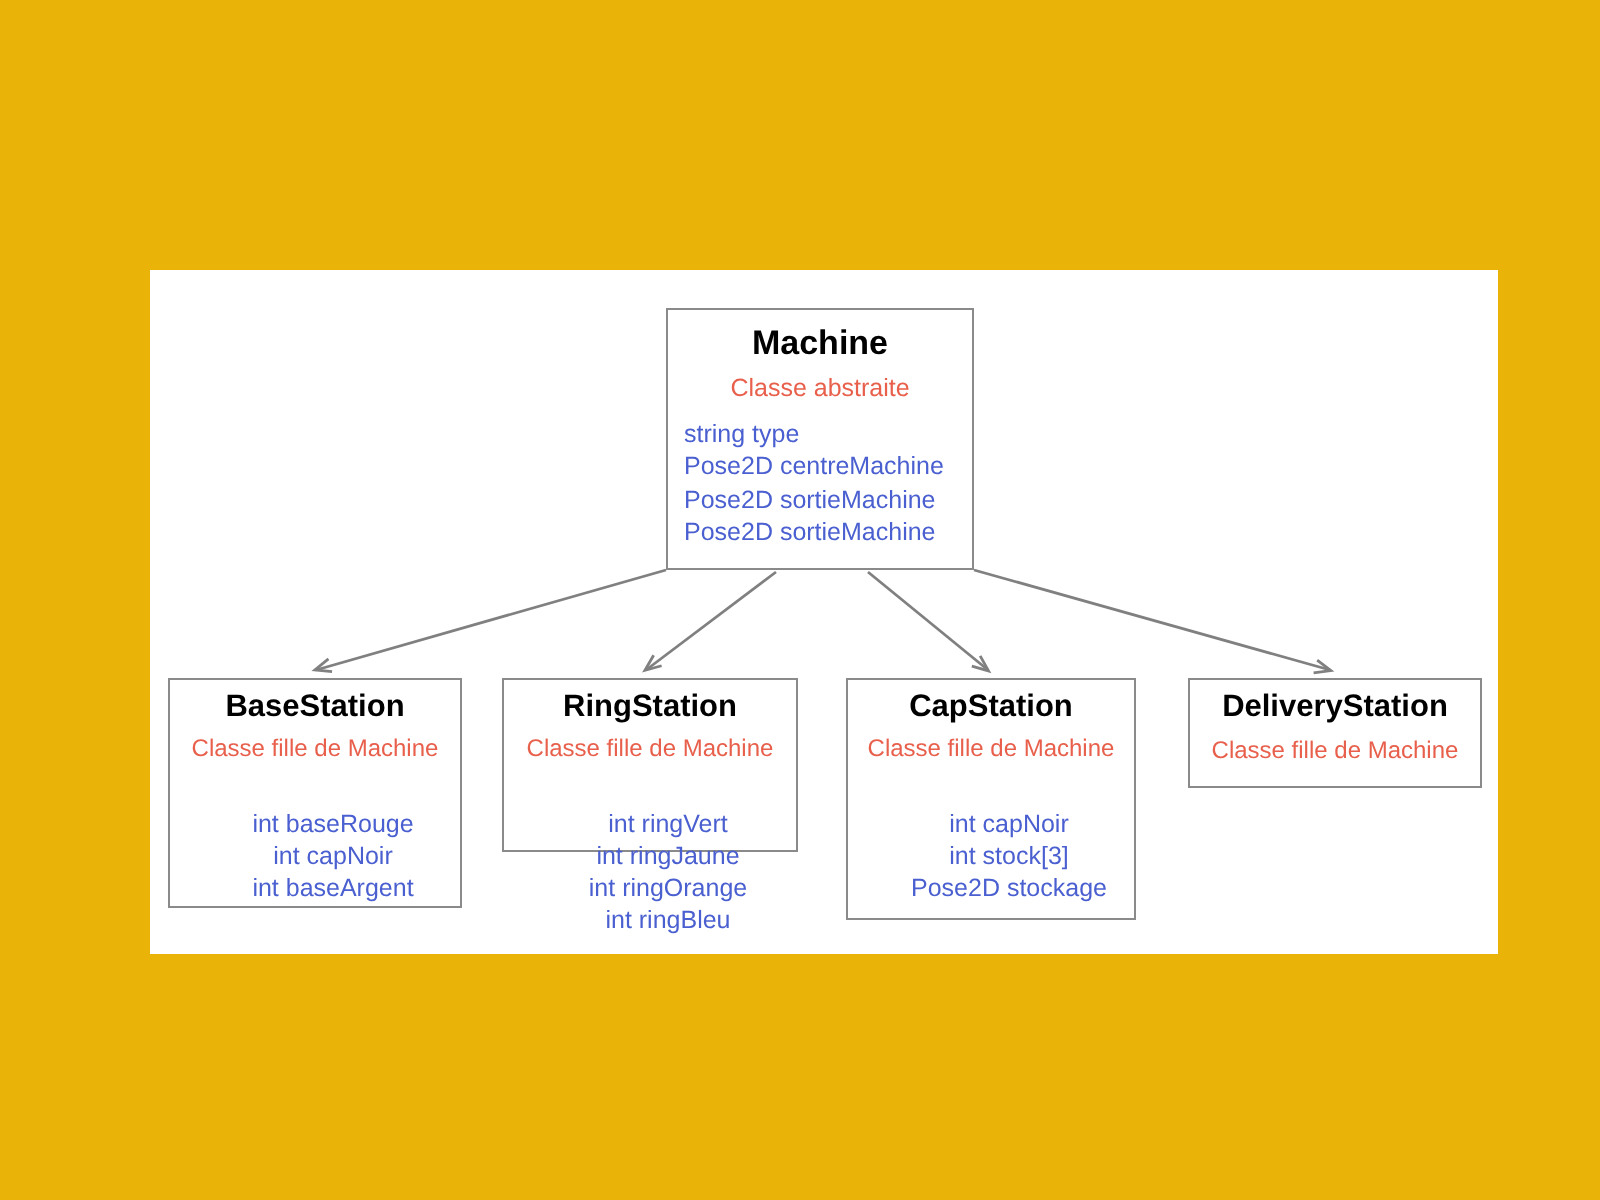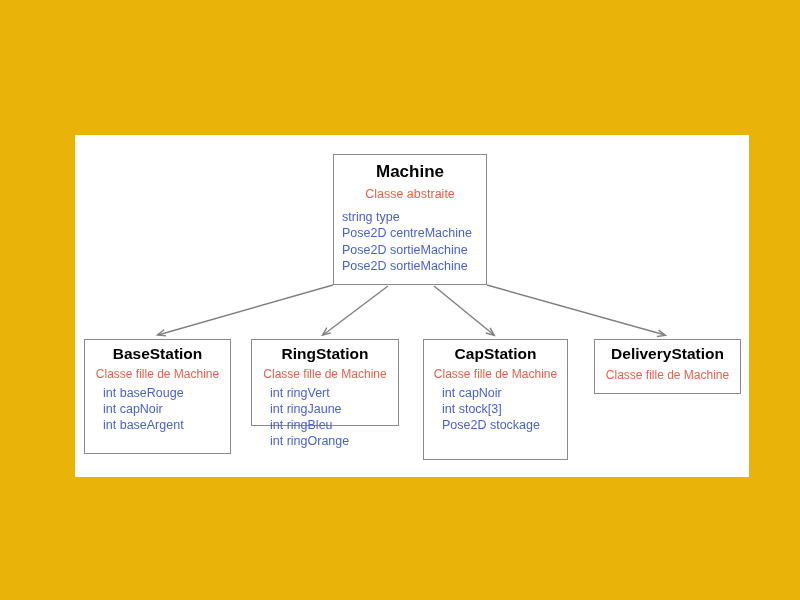--- a/index.html
+++ b/index.html
@@ -72,21 +72,21 @@
     height: 131px;
     padding-top: 7px;
   }
   #box-machine .cls-title    { font-size: 17px; }
   #box-machine .cls-subtitle { font-size: 12.5px; margin-top: 5px; }
   #box-machine .cls-attrs    { font-size: 12.5px; margin-top: 7px; padding-left: 8px; }
 
   
   .child .cls-title    { font-size: 15.5px; }
   .child .cls-subtitle { font-size: 12px; margin-top: 4px; }
-  .child .cls-attrs    { font-size: 12.5px; margin-top: 3px; padding-left: 18px; }
+  .child .cls-attrs    { font-size: 12.5px; margin-top: 22px; padding-left: 18px; text-align: center; }
 
   #box-base     { left: 9px;   top: 204px; width: 147px; height: 115px; }
   #box-ring     { left: 176px; top: 204px; width: 148px; height: 87px; }
   #box-cap      { left: 348px; top: 204px; width: 145px; height: 121px; }
   #box-delivery { left: 519px; top: 204px; width: 147px; height: 55px; }
 
   #box-delivery .cls-subtitle { margin-top: 5px; }
 </style>
 </head>
 <body>
@@ -128,22 +128,22 @@
         <div>int baseArgent</div>
       </div>
     </div>
 
     <div class="class-box child" id="box-ring">
       <div class="cls-title">RingStation</div>
       <div class="cls-subtitle">Classe fille de Machine</div>
       <div class="cls-attrs">
         <div>int ringVert</div>
         <div>int ringJaune</div>
+        <div>int ringOrange</div>
         <div>int ringBleu</div>
-        <div>int ringOrange</div>
       </div>
     </div>
 
     <div class="class-box child" id="box-cap">
       <div class="cls-title">CapStation</div>
       <div class="cls-subtitle">Classe fille de Machine</div>
       <div class="cls-attrs">
         <div>int capNoir</div>
         <div>int stock[3]</div>
         <div>Pose2D stockage</div>

